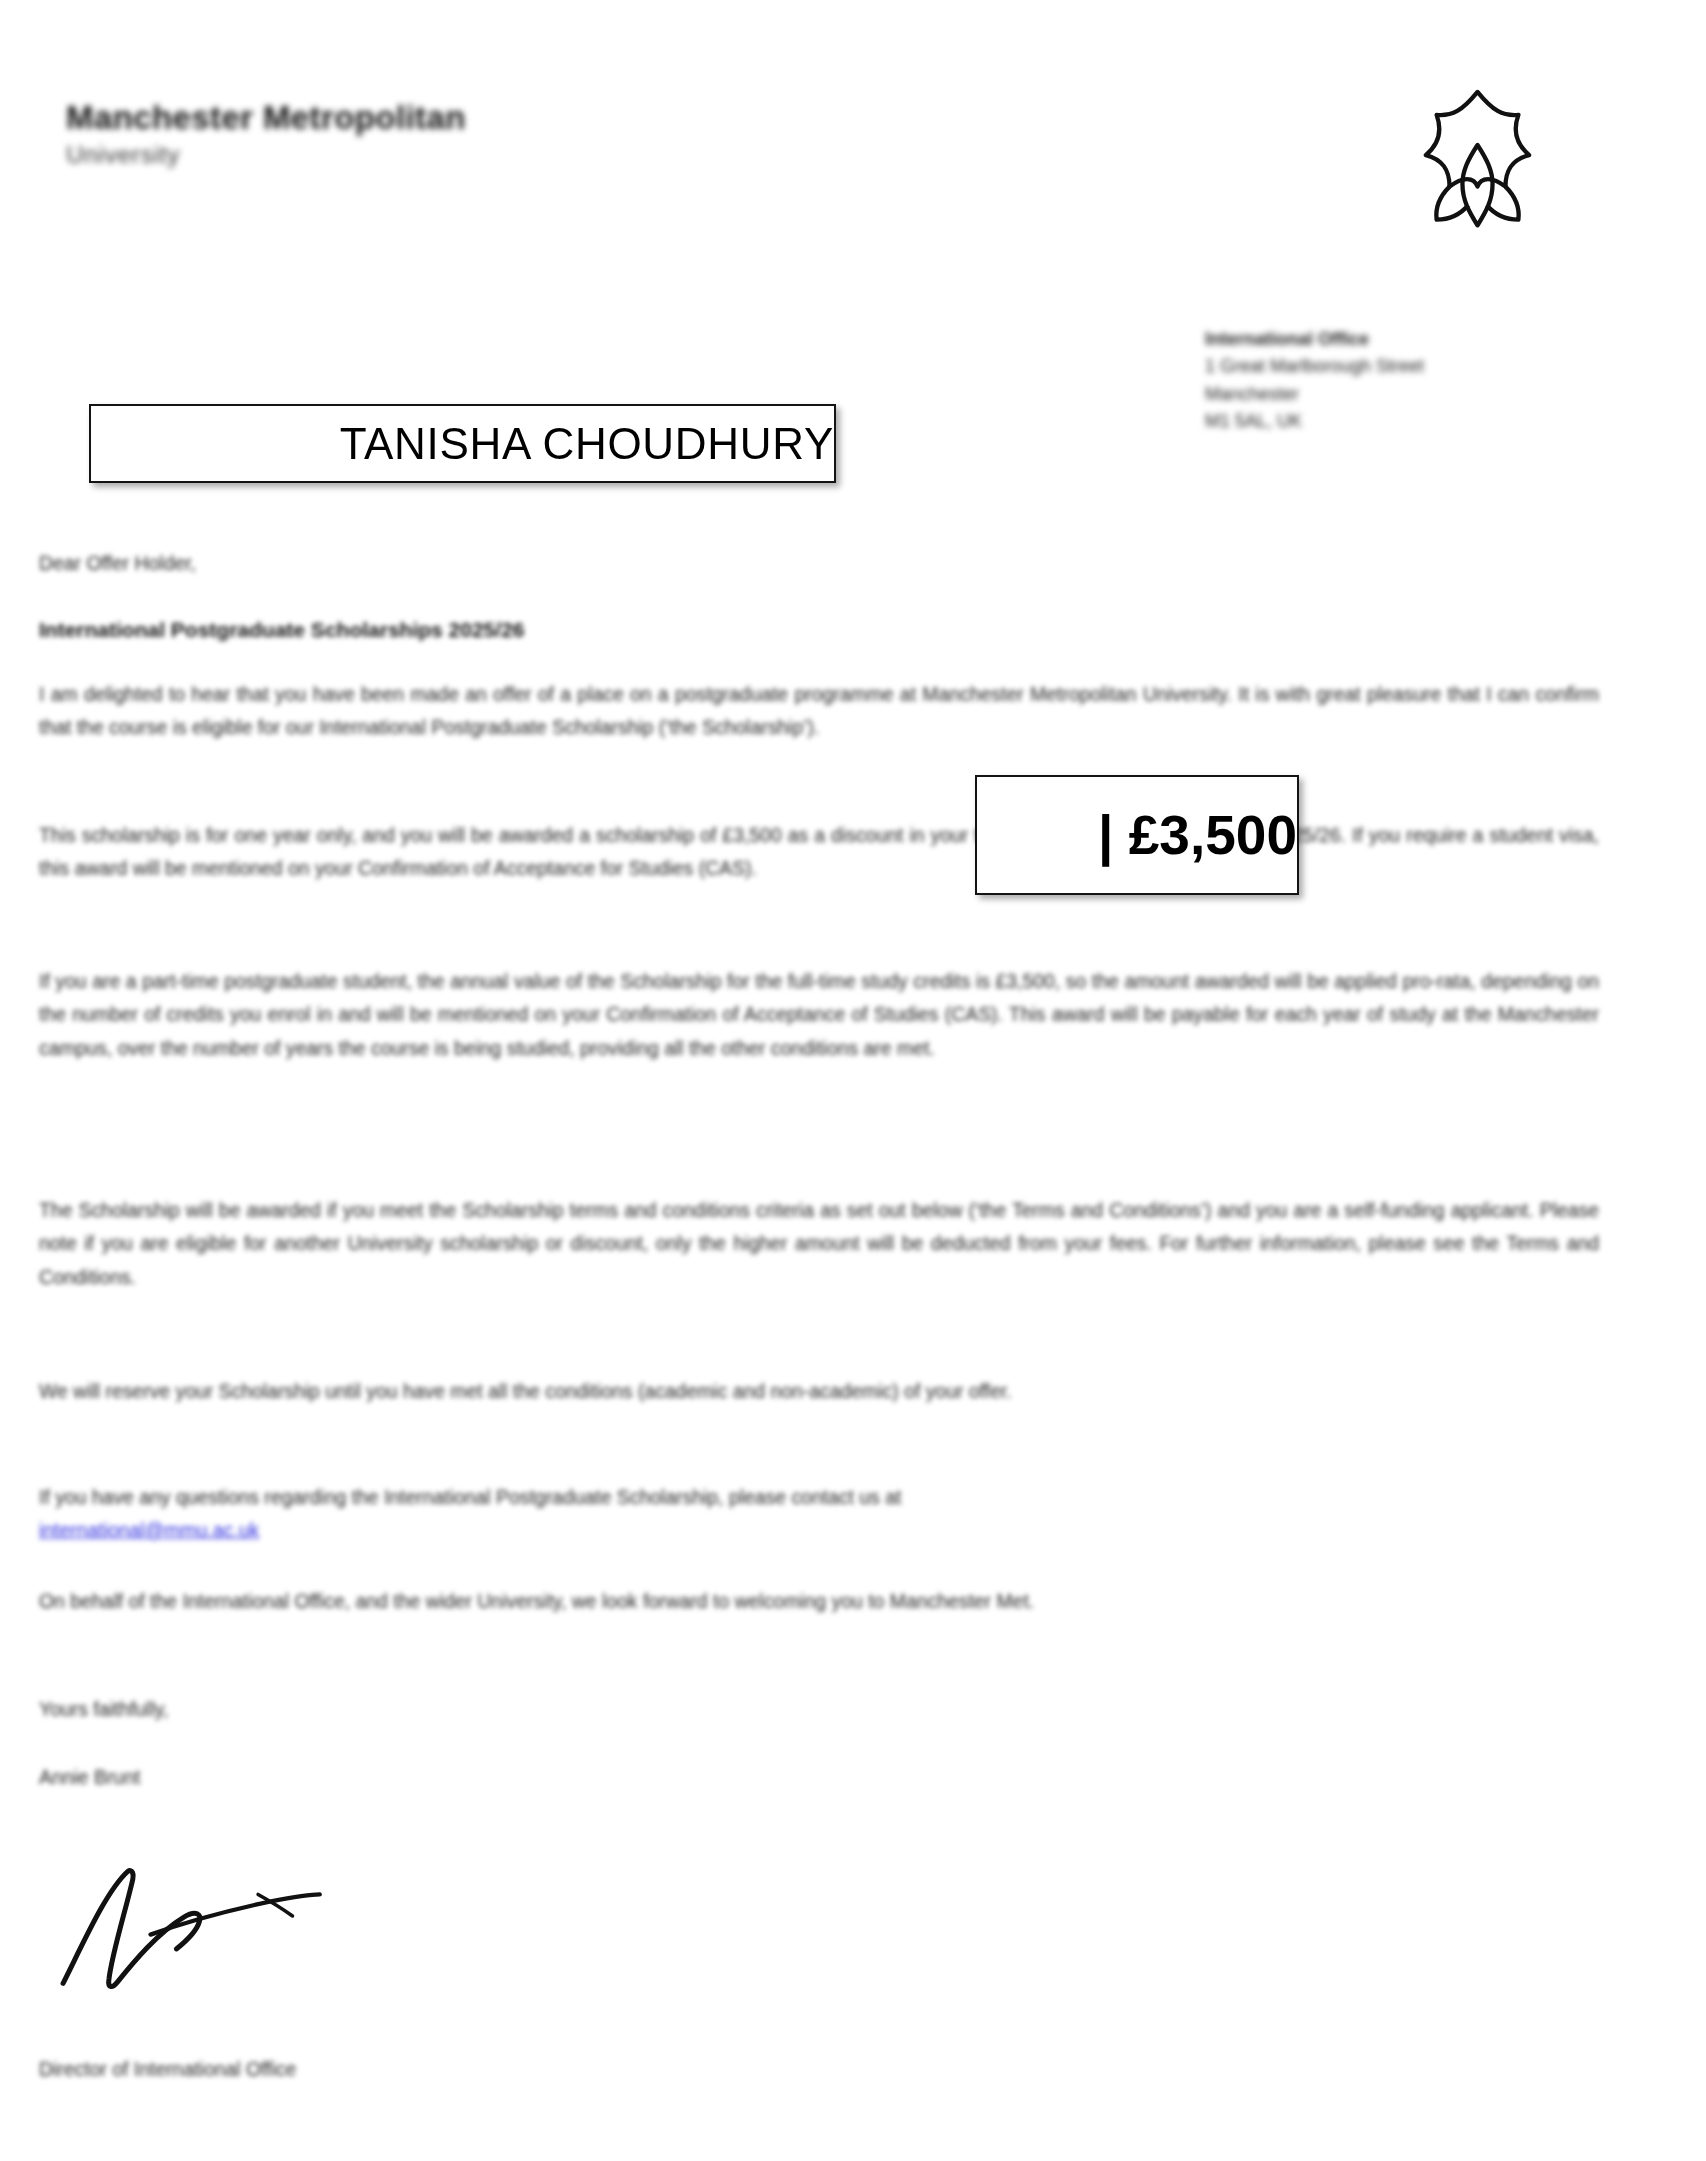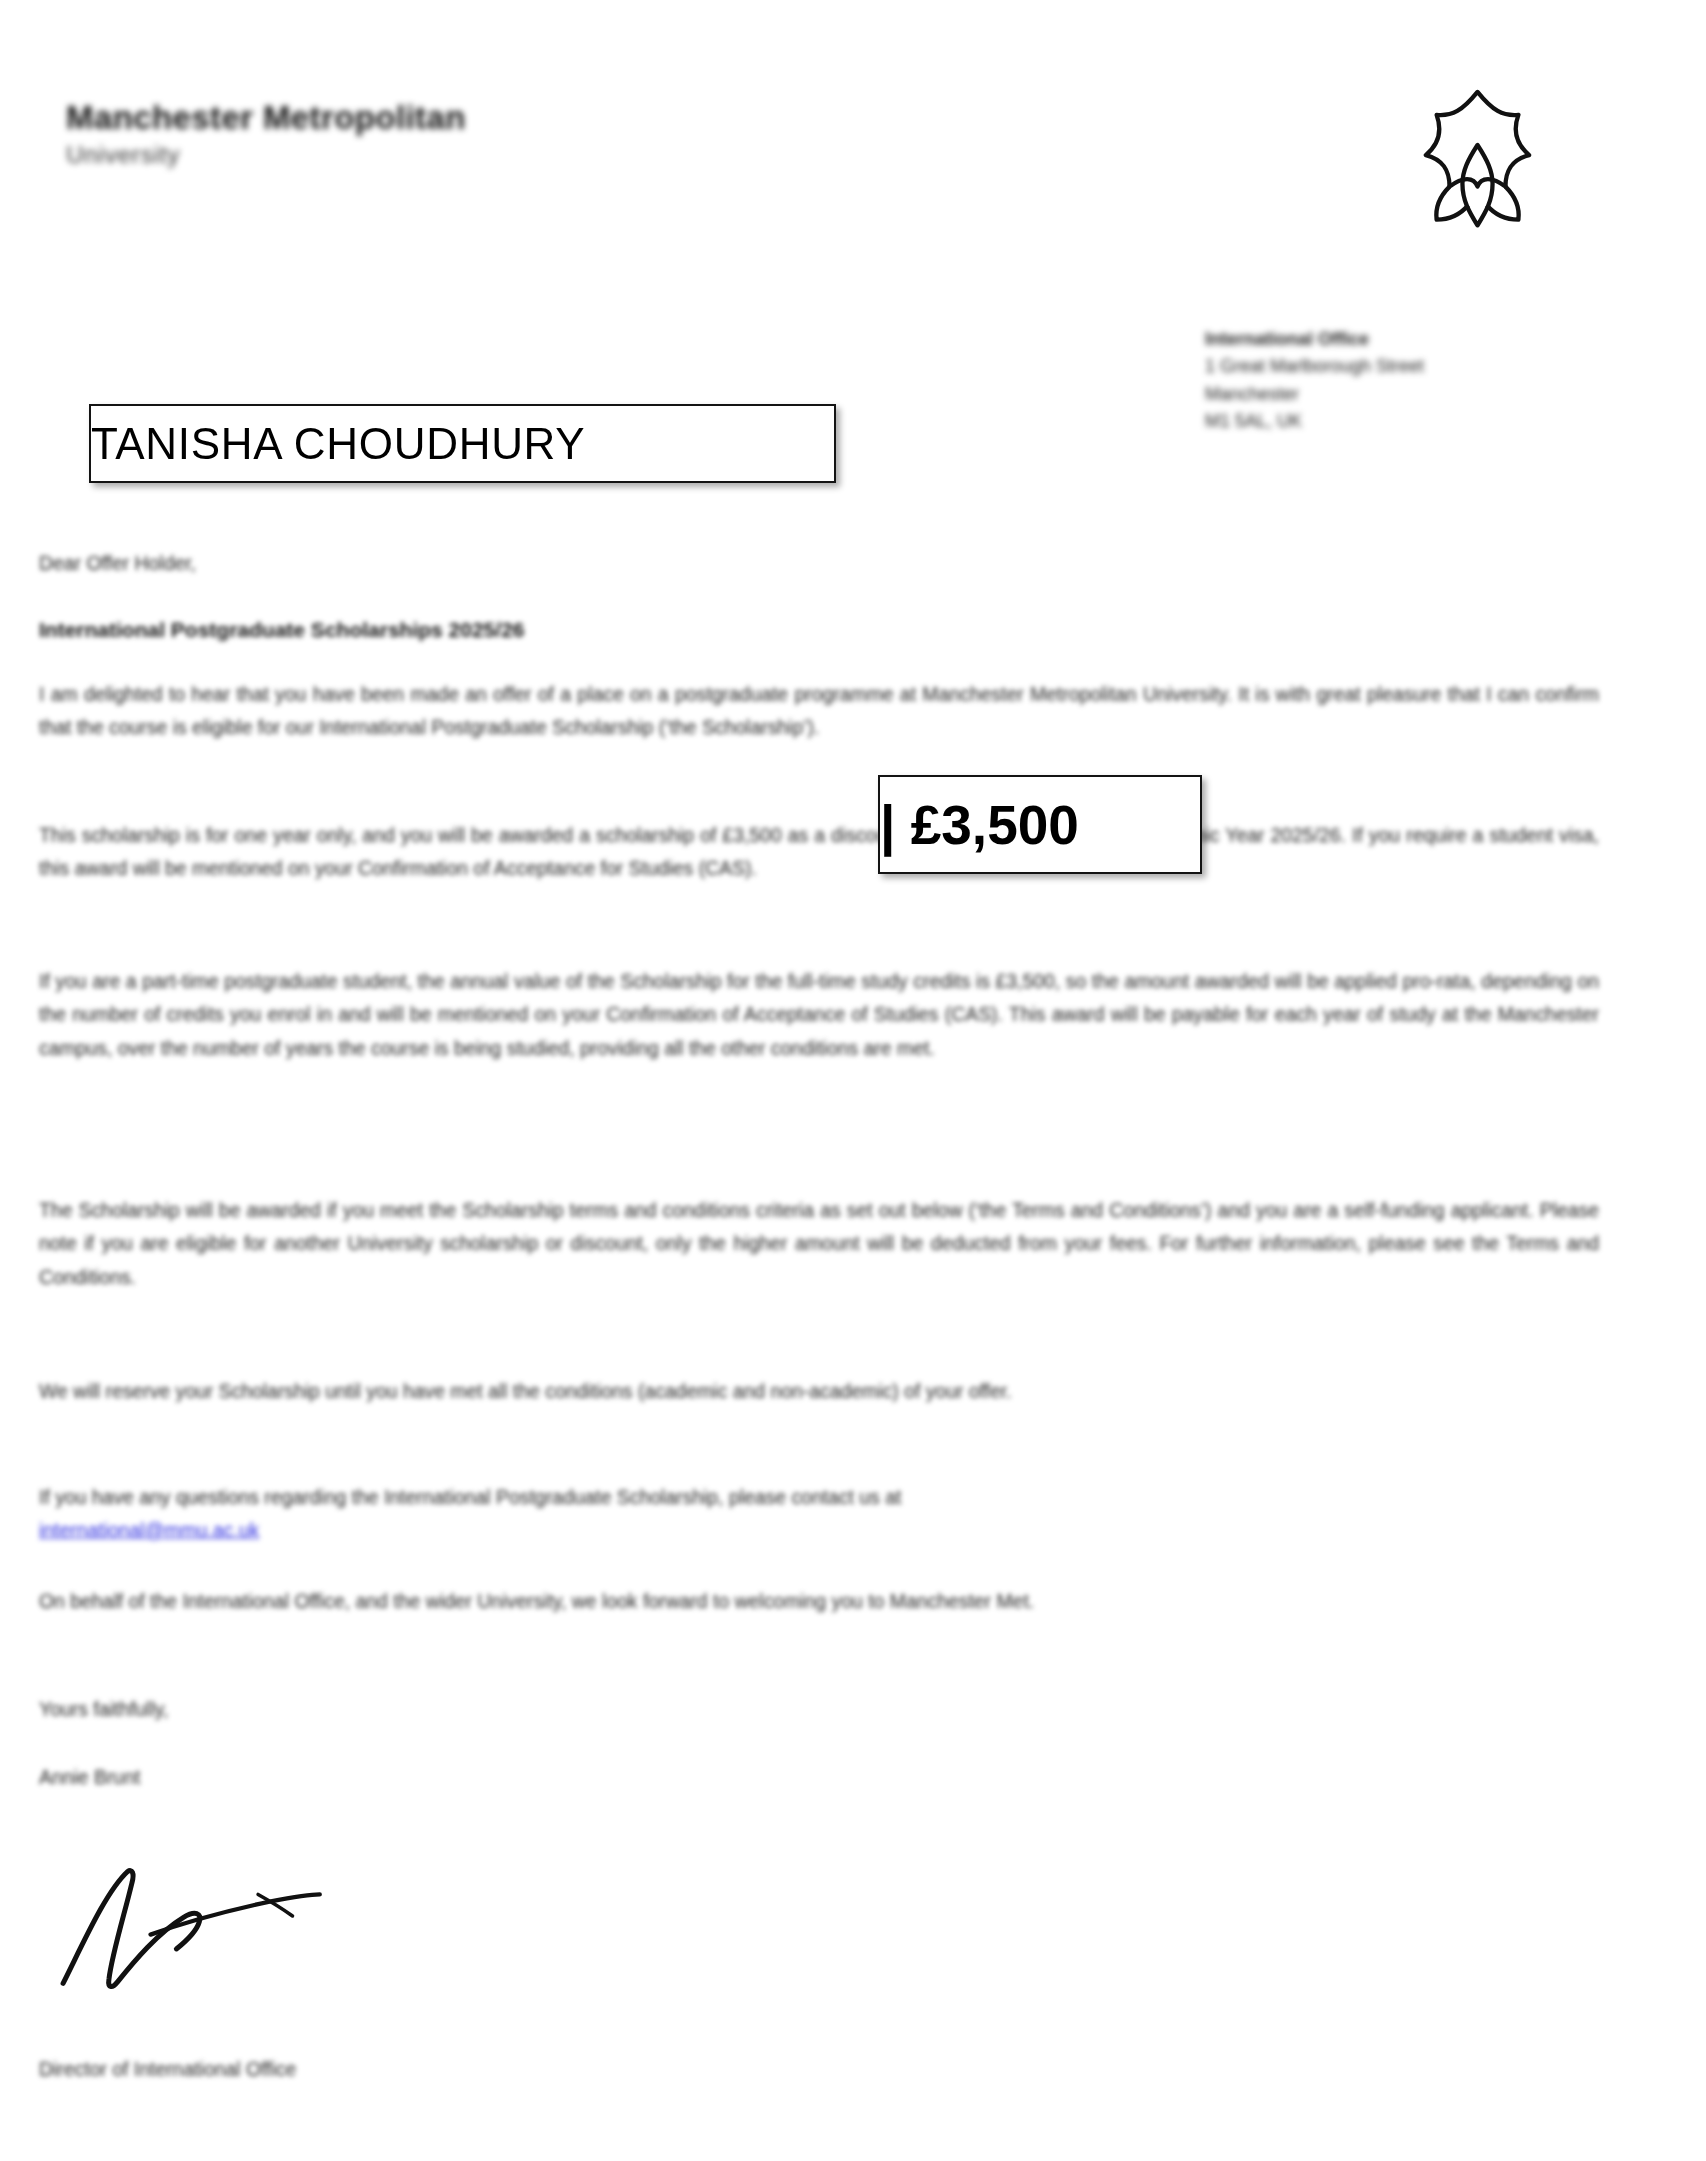--- a/index.html
+++ b/index.html
@@ -63,40 +63,40 @@
   .address .addr-title { font-weight: bold; }
 
   
   .highlight-box {
     position: absolute;
     background: #ffffff;
     border: 2.2px solid #141414;
     box-shadow: 3.6px 4.3px 6.5px rgba(0,0,0,0.33);
     display: flex;
     align-items: center;
-    justify-content: flex-start;
+    justify-content: flex-end;
     box-sizing: border-box;
   }
   #name-box {
     left: 89px;
     top: 404px;
     width: 747px;
     height: 79px;
   }
   #name-box .hl-text {
     font-size: 44px;
     letter-spacing: 0.7px;
     color: #000;
     white-space: nowrap;
   }
   #amount-box {
-    left: 878px;
+    left: 975px;
     top: 775px;
     width: 324px;
-    height: 99px;
+    height: 120px;
   }
   #amount-box .hl-text {
     font-size: 55px;
     font-weight: bold;
     color: #000;
     white-space: nowrap;
   }
 
   
   .salutation {

